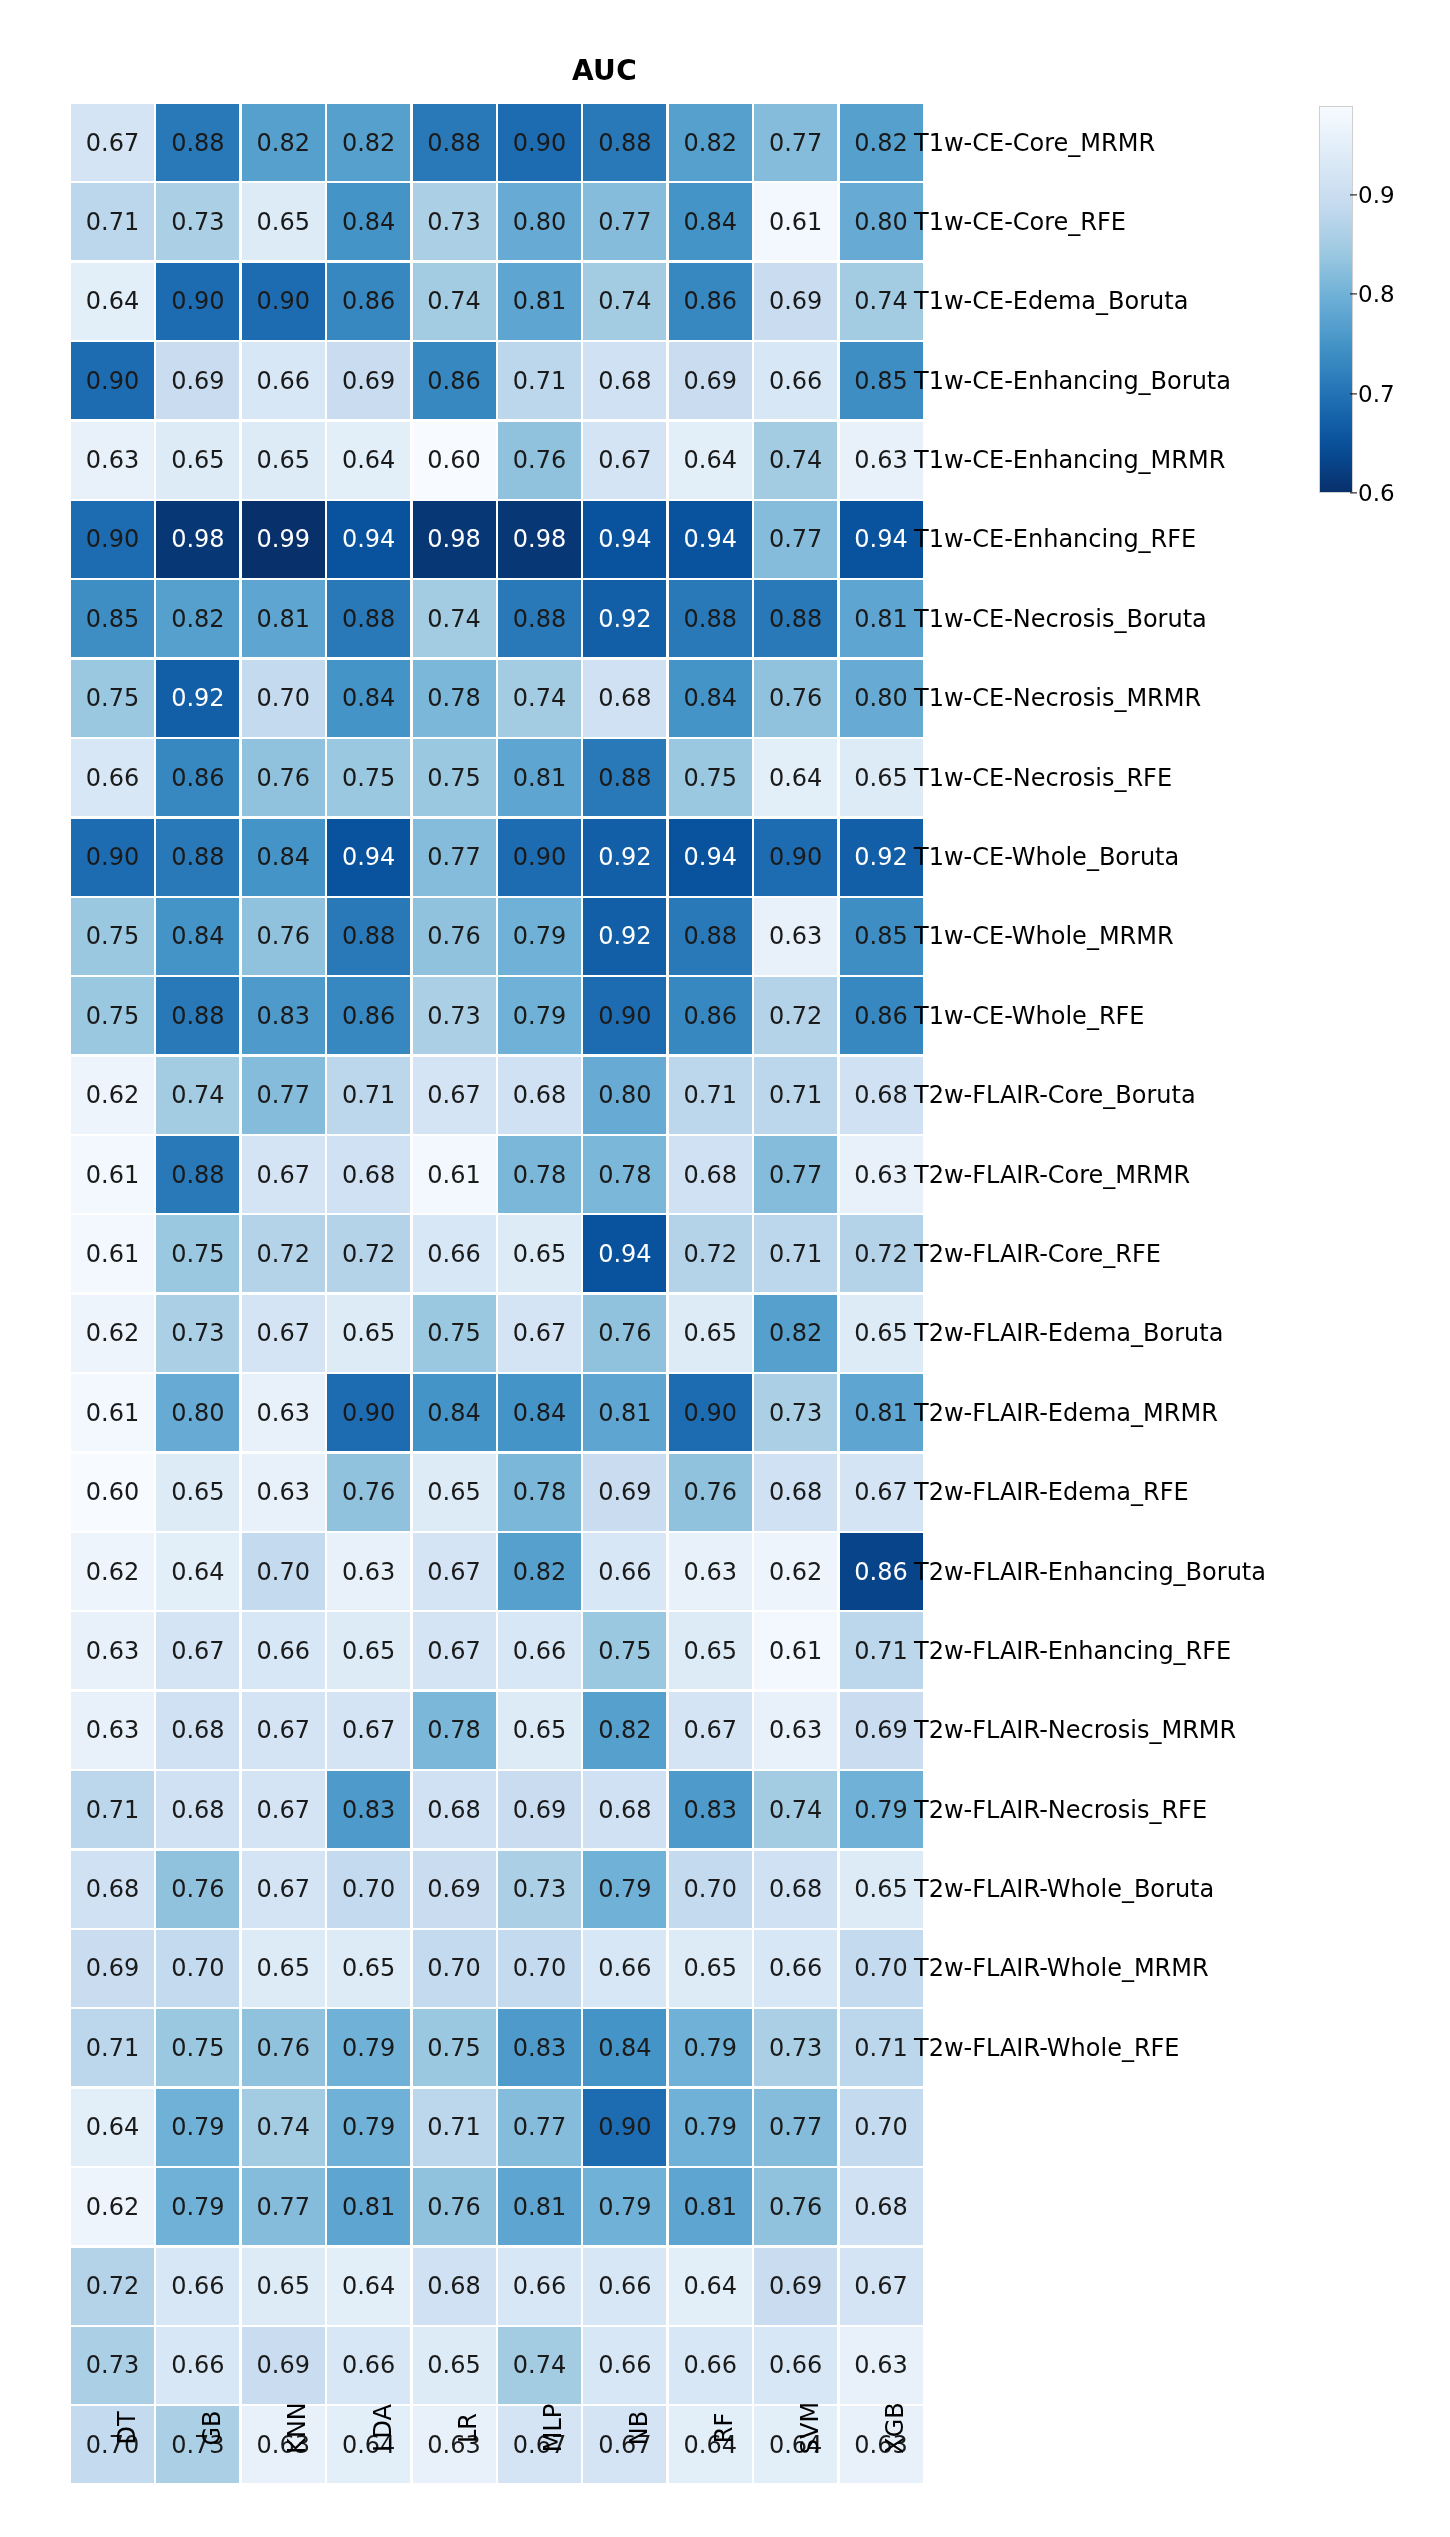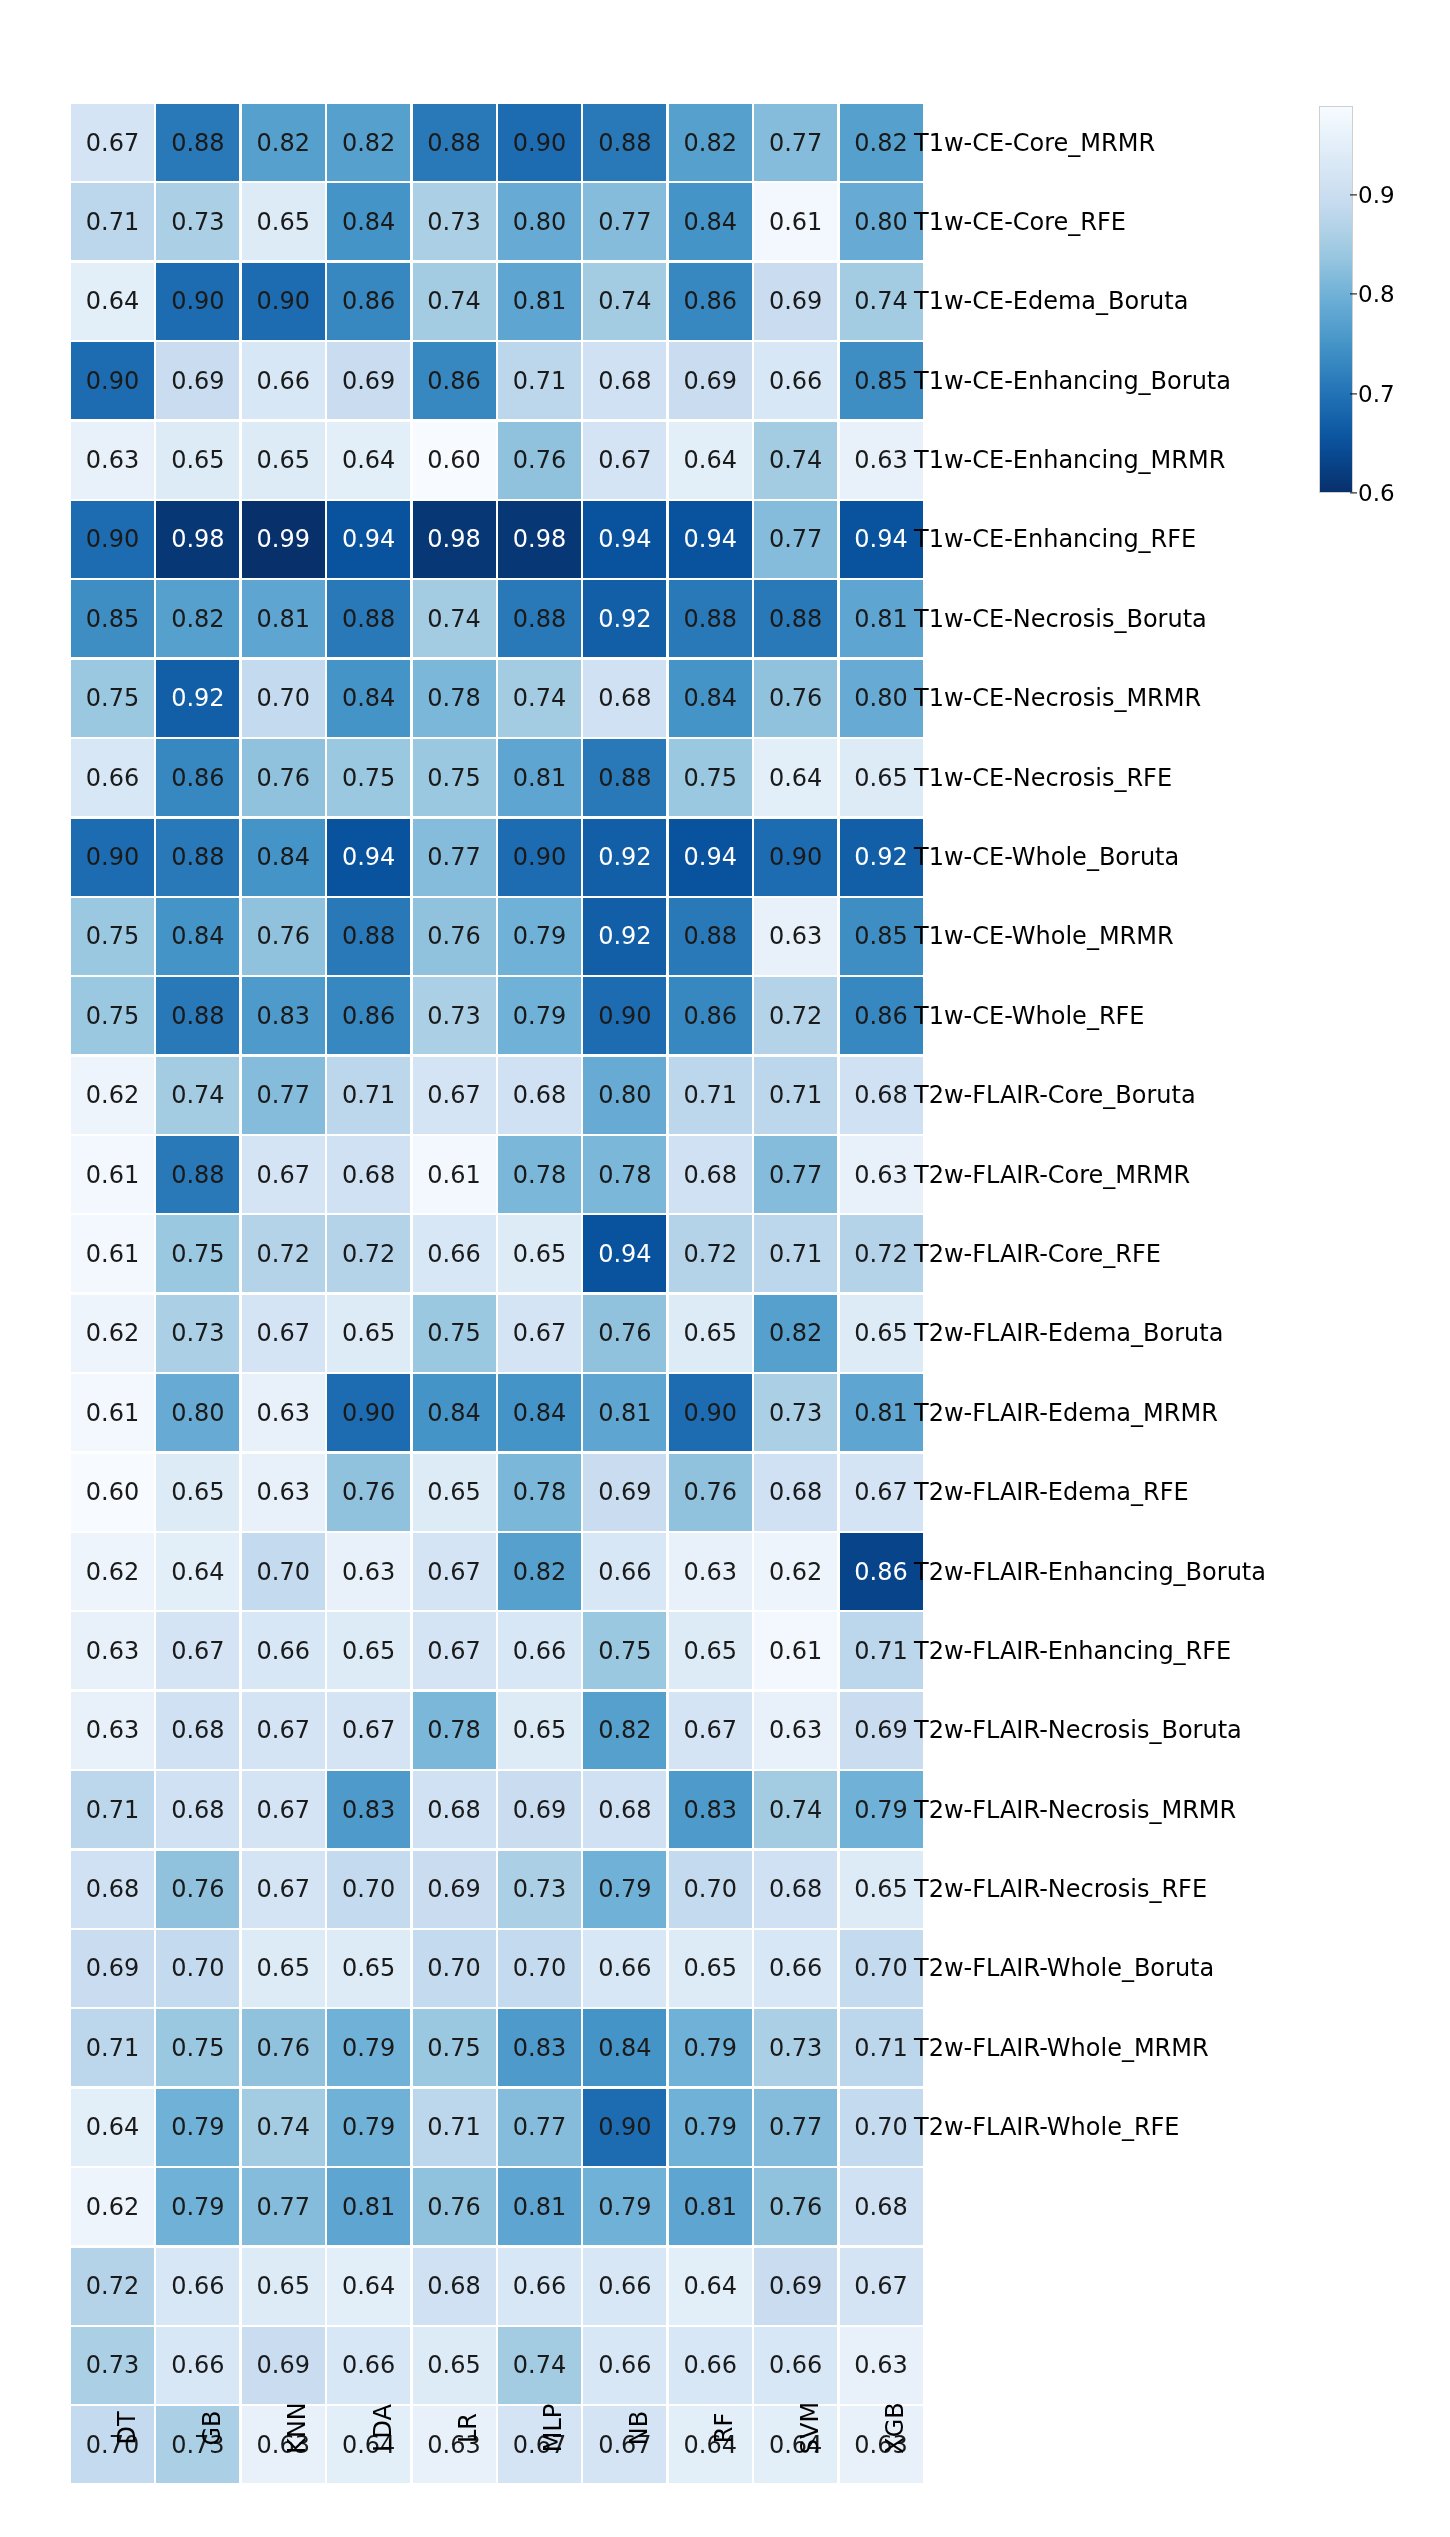--- a/index.html
+++ b/index.html
@@ -121,20 +121,21 @@
     height: 1.2px;
     background: #000;
     transform: translateY(-50%);
   }
 </style>
 </head>
 <body>
 
 <div id="root">
 
+  <div id="chart-title">AUC</div>
 
   <div id="heatmap">
       <div class="cell" style="background: rgb(212, 228, 244); color: rgb(26, 26, 26);">0.67</div>
       <div class="cell" style="background: rgb(41, 121, 185); color: rgb(26, 26, 26);">0.88</div>
       <div class="cell" style="background: rgb(86, 160, 206); color: rgb(26, 26, 26);">0.82</div>
       <div class="cell" style="background: rgb(86, 160, 206); color: rgb(26, 26, 26);">0.82</div>
       <div class="cell" style="background: rgb(41, 121, 185); color: rgb(26, 26, 26);">0.88</div>
       <div class="cell" style="background: rgb(29, 108, 177); color: rgb(26, 26, 26);">0.90</div>
       <div class="cell" style="background: rgb(41, 121, 185); color: rgb(26, 26, 26);">0.88</div>
       <div class="cell" style="background: rgb(86, 160, 206); color: rgb(26, 26, 26);">0.82</div>
@@ -446,21 +447,20 @@
       <div class="row-label">T1w-CE-Whole_MRMR</div>
       <div class="row-label">T1w-CE-Whole_RFE</div>
       <div class="row-label">T2w-FLAIR-Core_Boruta</div>
       <div class="row-label">T2w-FLAIR-Core_MRMR</div>
       <div class="row-label">T2w-FLAIR-Core_RFE</div>
       <div class="row-label">T2w-FLAIR-Edema_Boruta</div>
       <div class="row-label">T2w-FLAIR-Edema_MRMR</div>
       <div class="row-label">T2w-FLAIR-Edema_RFE</div>
       <div class="row-label">T2w-FLAIR-Enhancing_Boruta</div>
       <div class="row-label">T2w-FLAIR-Enhancing_RFE</div>
-      <div class="row-label">T2w-FLAIR-Necrosis_Boruta</div>
       <div class="row-label">T2w-FLAIR-Necrosis_MRMR</div>
       <div class="row-label">T2w-FLAIR-Necrosis_RFE</div>
       <div class="row-label">T2w-FLAIR-Whole_Boruta</div>
       <div class="row-label">T2w-FLAIR-Whole_MRMR</div>
       <div class="row-label">T2w-FLAIR-Whole_RFE</div>
     </div>
 
   <div id="col-labels">
       <div class="col-label-wrap">
         <div class="col-label">DT</div>

